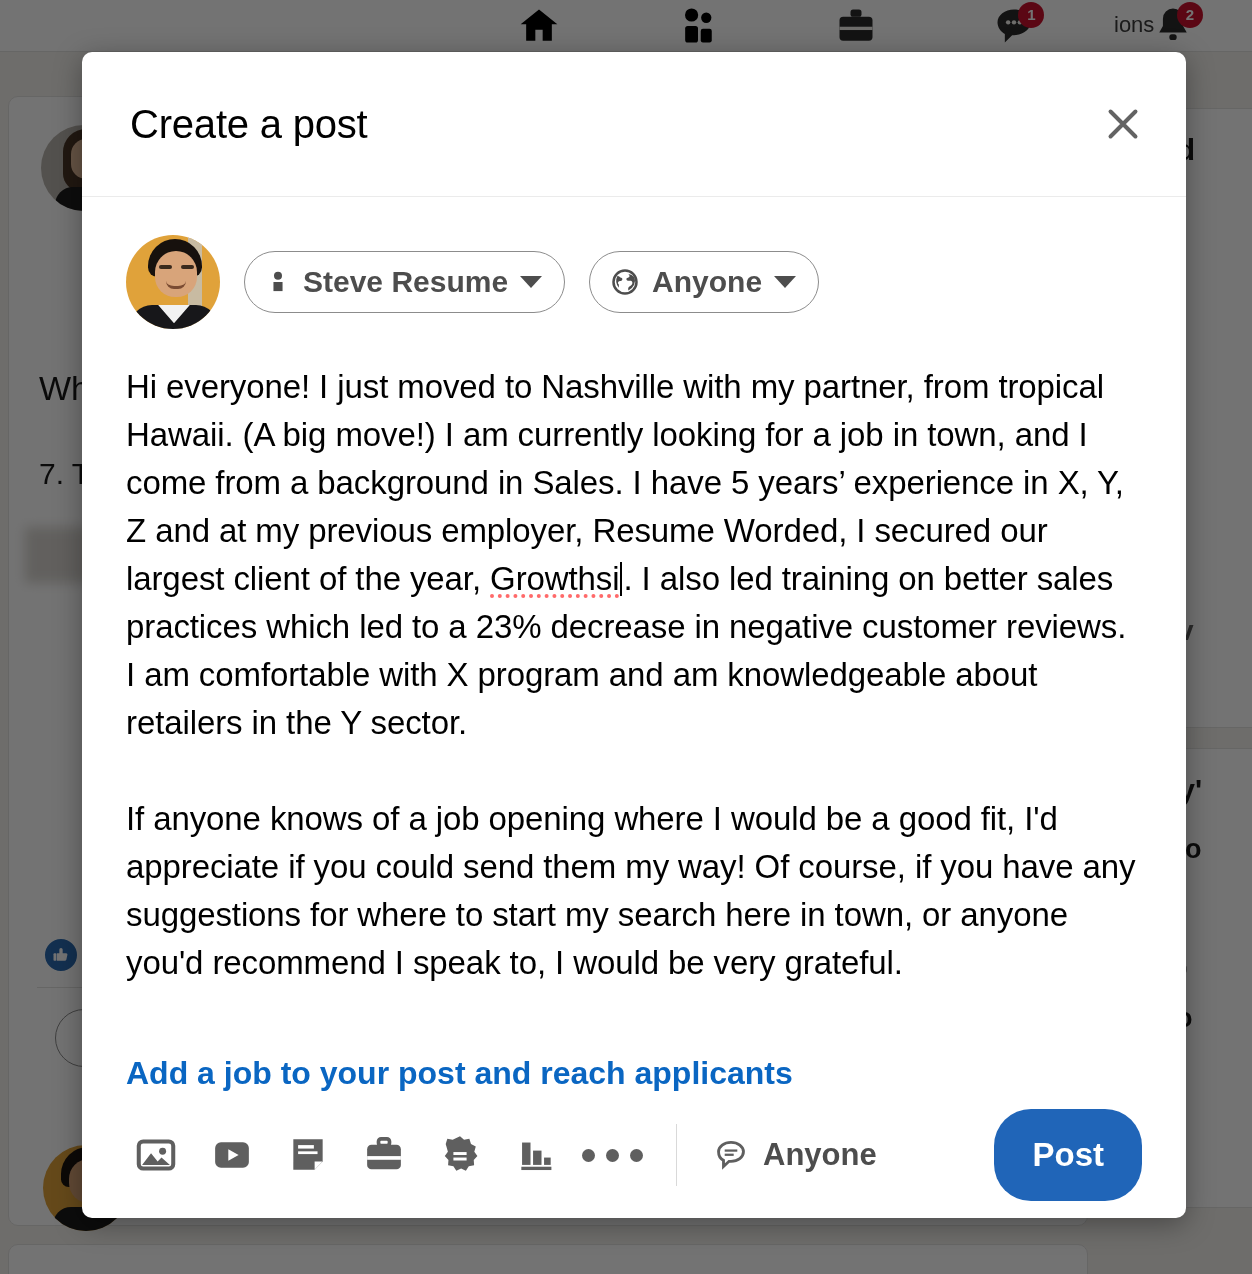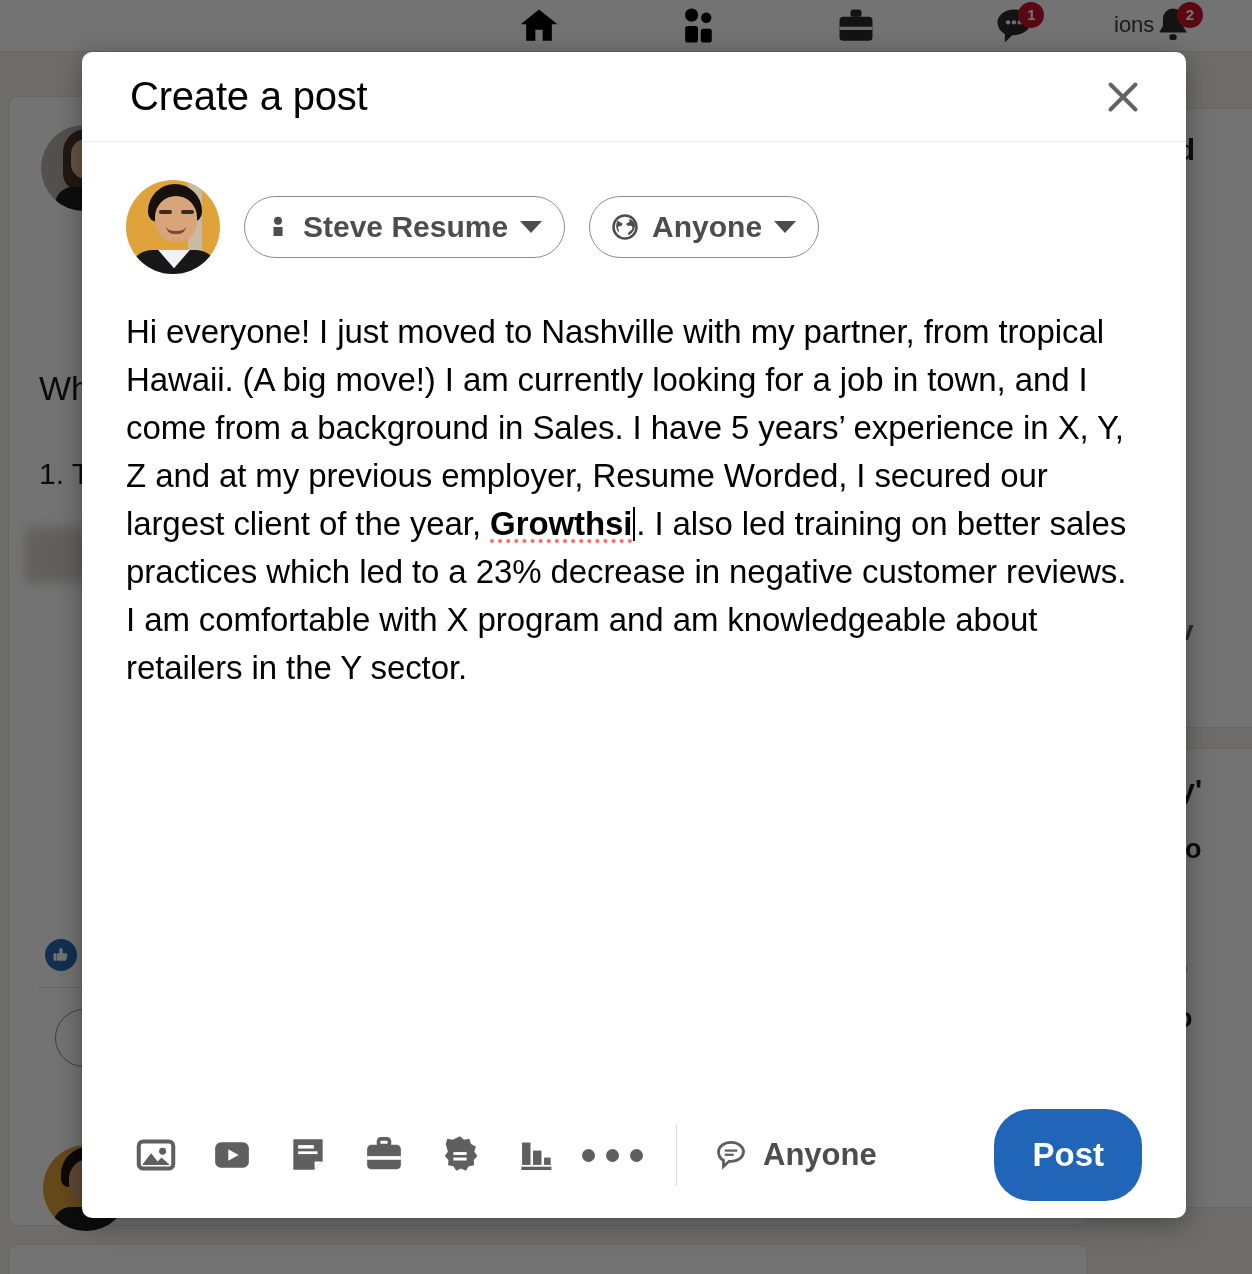--- a/index.html
+++ b/index.html
@@ -261,21 +261,21 @@
     height: 1166px;
     background: #ffffff;
     border-radius: 10px;
     box-shadow: 0 6px 28px rgba(0,0,0,0.35);
     display: flex;
     flex-direction: column;
     overflow: hidden;
   }
 
   .modal-header {
-    height: 90px;
+    height: 145px;
     flex: none;
     display: flex;
     align-items: center;
     padding: 0 32px 0 48px;
     border-bottom: 1px solid #ebebeb;
   }
   .modal-title {
     font-size: 40px;
     font-weight: 400;
     color: #000;
@@ -403,21 +403,20 @@
   }
   .post-text p { margin: 0; }
   .post-text .para-gap { height: 48px; }
 
   .misspelled {
     text-decoration: underline;
     text-decoration-color: #ff6a6a;
     text-decoration-style: dotted;
     text-decoration-thickness: 4px;
     text-underline-offset: 4px;
-    font-weight: bold;
   }
   .caret-bar {
     display: inline-block;
     width: 2px;
     height: 34px;
     background: #000;
     vertical-align: -6px;
     margin: 0 1px;
   }
 
@@ -551,21 +550,21 @@
       <div class="nav-label-cut">ions</div>
     </div>
 
     <div class="feed-card" id="feed-card-1">
       <div class="feed-avatar">
         <span class="hair"></span>
           <span class="face"></span>
           <span class="torso"></span>
       </div>
       <div class="feed-heading">Why</div>
-      <div class="feed-subline">1. T</div>
+      <div class="feed-subline">7. T</div>
       <div class="feed-blur-img"></div>
 
       <div class="reaction-row">
         <span class="reaction like">
           <svg width="20" height="20" viewBox="0 0 24 24">
               <path fill="#fff" d="M7 10h3V5.5a2 2 0 1 1 4 0V10h4.2c1 0 1.7.9 1.5 1.8l-1.3 6A2 2 0 0 1 16.5 19H7z"></path>
               <rect x="3" y="10" width="3.4" height="9" rx="1" fill="#fff"></rect>
             </svg>
         </span>
         <span class="reaction love">
@@ -676,23 +675,25 @@
           <span class="caret"></span>
         </button>
       </div>
 
       <div class="editor">
         <div class="post-text">
           <p>
             <span>Hi everyone! I just moved to Nashville with my partner, from tropical Hawaii. (A big move!) I am currently looking for a job in town, and I come from a background in Sales. I have 5 years’ experience in X, Y, Z and at my previous employer, Resume Worded, I secured our largest client of the year, </span><span class="misspelled">Growthsi</span><span class="caret-bar"></span><span>. I also led training on better sales practices which led to a 23% decrease in negative customer reviews. I am comfortable with X program and am knowledgeable about retailers in the Y sector.</span>
           </p>
           <div class="para-gap"></div>
+          <p>If anyone knows of a job opening where I would be a good fit, I'd appreciate if you could send them my way! Of course, if you have any suggestions for where to start my search here in town, or anyone you'd recommend I speak to, I would be very grateful.</p>
         </div>
       </div>
 
+      <a class="job-link" href="#">Add a job to your post and reach applicants</a>
     </div>
 
     <div class="modal-footer">
 
       <button class="tool-btn">
         <svg width="44" height="44" viewBox="0 0 24 24">
           <rect x="2.6" y="4.6" width="18.8" height="14.8" rx="2.4" fill="none" stroke="#5f5f5f" stroke-width="2.2"></rect>
           <circle cx="15.6" cy="10" r="1.9" fill="#5f5f5f"></circle>
           <path fill="#5f5f5f" d="M4.4 17.4 9.3 11l3.6 4.6 2.1-2.3 4.6 4.1z"></path>
         </svg>

